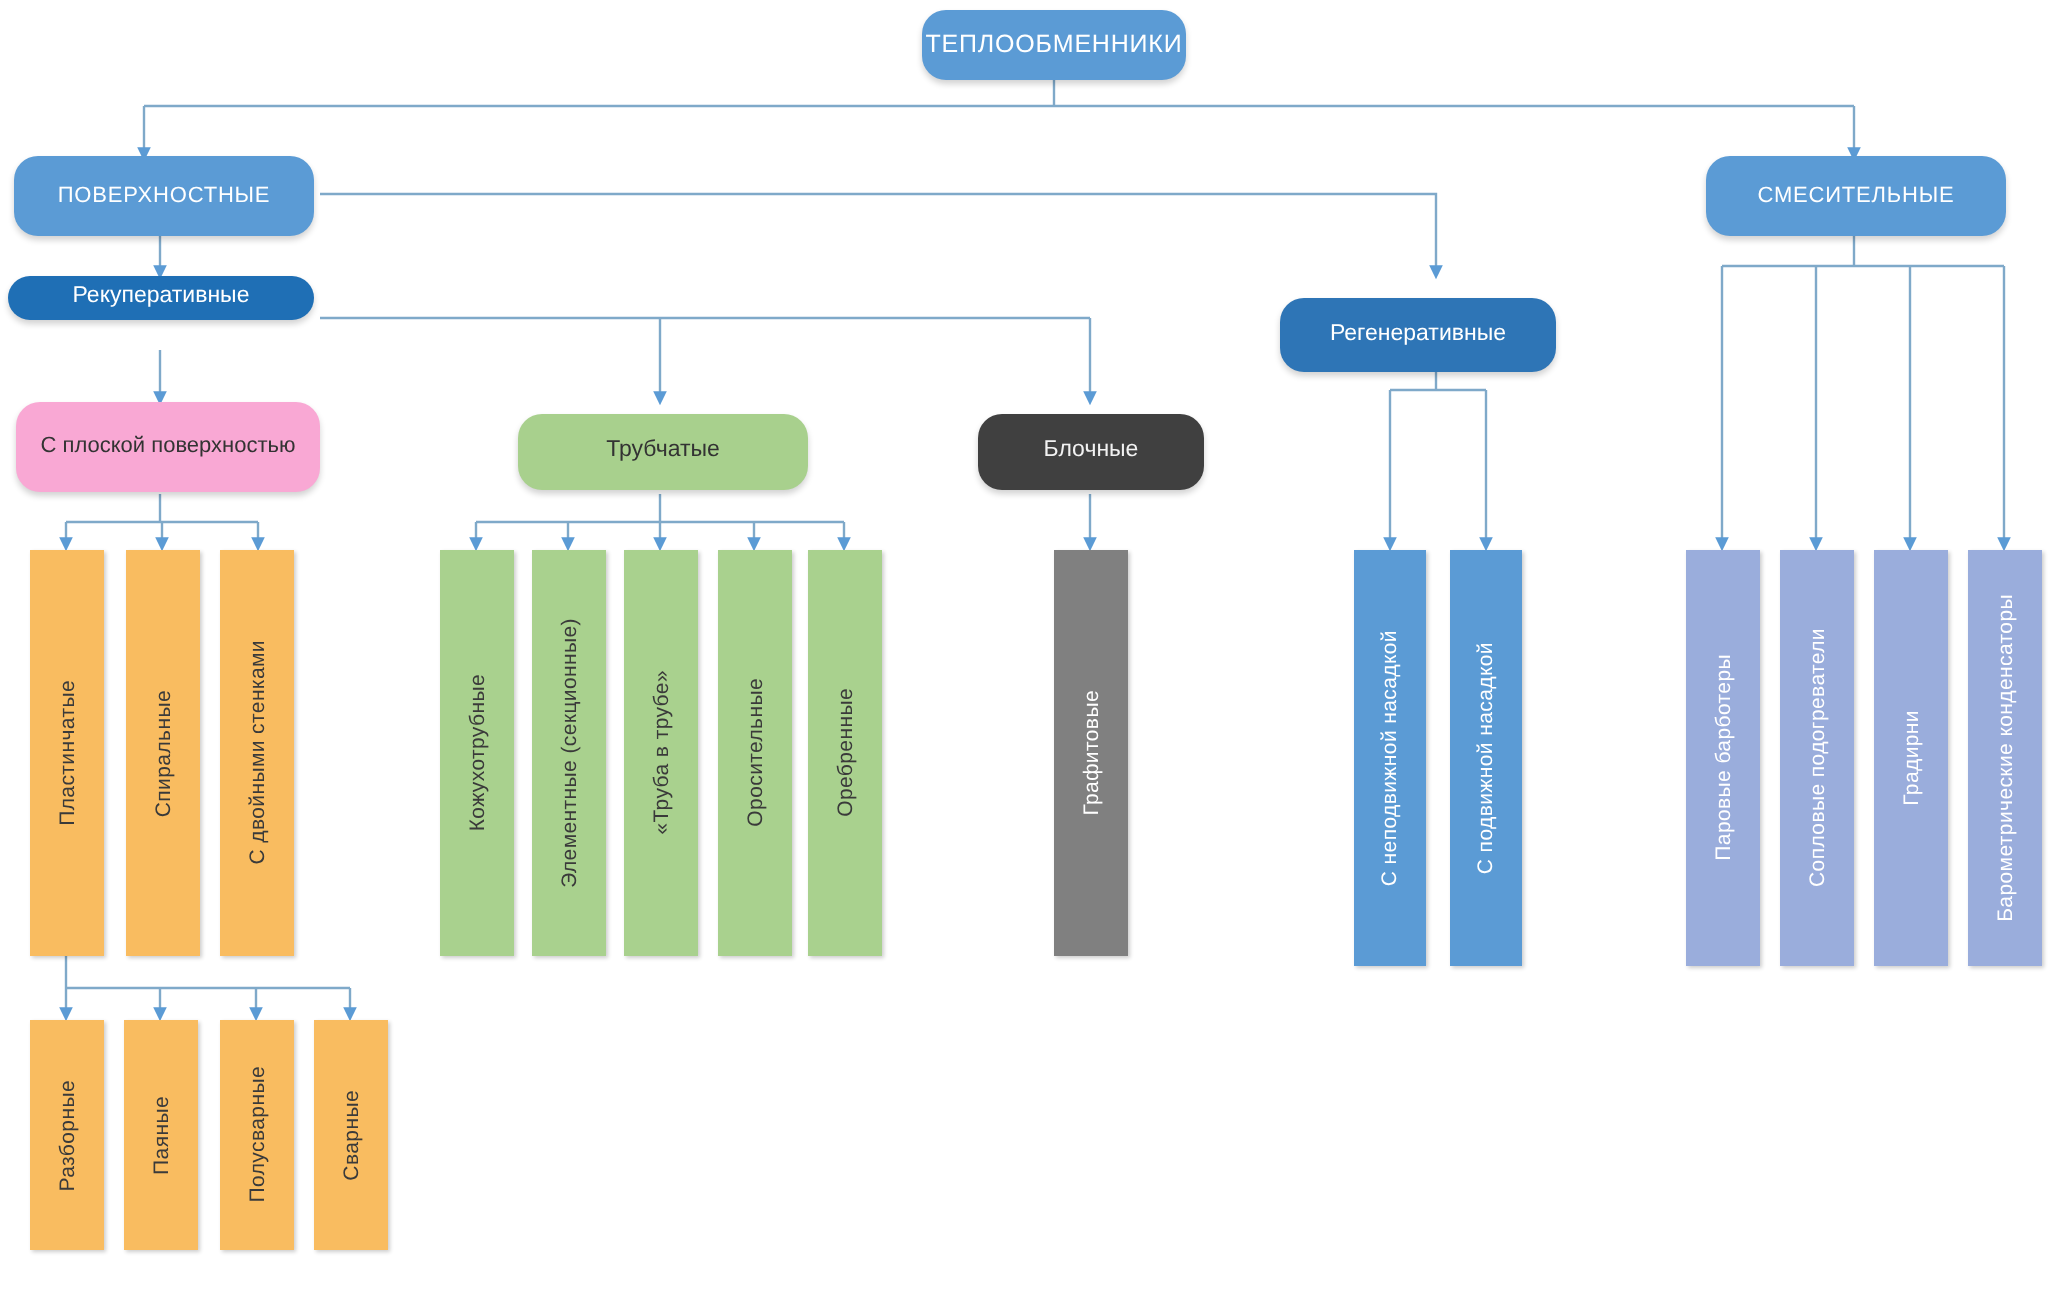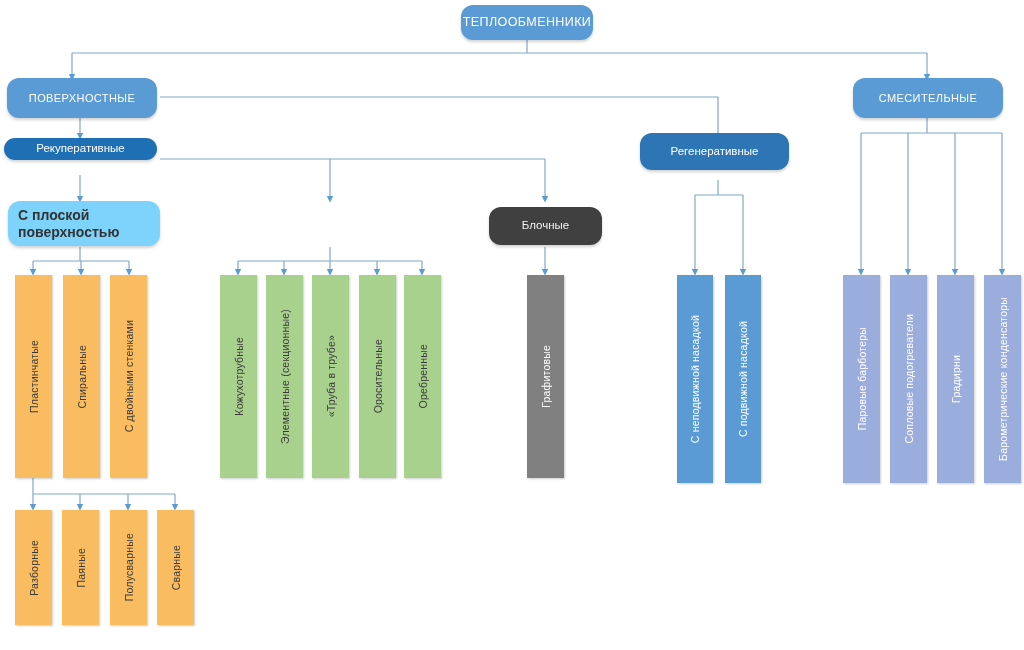--- a/index.html
+++ b/index.html
@@ -1,28 +1,28 @@
 <!DOCTYPE html>
 <html><head>
 <meta charset="utf-8">
 <style>
   html,body{margin:0;padding:0;background:#ffffff;}
   body{font-family:"Liberation Sans","DejaVu Sans",sans-serif;}
   #stage{position:relative;width:1024px;height:650px;overflow:hidden;background:#fff;}
   #wires{position:absolute;left:0;top:0;width:1024px;height:650px;pointer-events:none;}
 
   .node{position:absolute;box-sizing:border-box;display:flex;align-items:center;
-        justify-content:center;text-align:left;color:#ffffff;line-height:1.15;}
+        justify-content:center;text-align:center;color:#ffffff;line-height:1.15;}
   .rounded{border-radius:12px;box-shadow:0 2px 3px rgba(0,0,0,.18);}
 
   .n-root{background:#5b9bd5;font-size:12.5px;letter-spacing:.4px;}
   .n-lvl2{background:#5b9bd5;font-size:11px;letter-spacing:.4px;}
   .n-recup{background:#1f6fb5;font-size:11.5px;}
   .n-regen{background:#2e75b6;font-size:11.5px;}
-  .n-orange{background:#7dd3fc;color:#333333;font-size:14px;font-weight:bold;}
+  .n-orange{background:#f9a8d4;color:#333333;font-size:11px;}
   .n-green{background:#a8d08d;color:#333333;font-size:11.5px;}
   .n-gray{background:#404040;color:#f2f2f2;font-size:11.5px;}
 
   .bar{position:absolute;box-sizing:border-box;display:flex;align-items:center;
        justify-content:center;box-shadow:1px 1px 2px rgba(0,0,0,.20);}
   .bar span{writing-mode:vertical-rl;transform:rotate(180deg);white-space:nowrap;
             font-size:10.5px;letter-spacing:.2px;}
   .b-orange{background:#f9bc60;}
   .b-orange span{color:#3a3a3a;}
   .b-green{background:#a9d18e;}
@@ -105,26 +105,29 @@
   <div class="node rounded n-lvl2" style="left:853px;top:78px;width:150px;height:40px;">
     <span>СМЕСИТЕЛЬНЫЕ</span>
   </div>
   <div class="node rounded n-lvl2" style="left:7px;top:78px;width:150px;height:40px;">
     <span>ПОВЕРХНОСТНЫЕ</span>
   </div>
 
   <div class="node rounded n-recup" style="left:4px;top:138px;width:153px;height:22px;">
     <span>Рекуперативные</span>
   </div>
-  <div class="node rounded n-regen" style="left:640px;top:133px;width:149px;height:37px;">
+  <div class="node rounded n-regen" style="left:640px;top:149px;width:138px;height:37px;">
     <span>Регенеративные</span>
   </div>
 
   <div class="node rounded n-orange" style="left:8px;top:201px;width:152px;height:45px;padding:0 10px;">
     <span>С плоской поверхностью</span>
+  </div>
+  <div class="node rounded n-green" style="left:259px;top:207px;width:145px;height:38px;">
+    <span>Трубчатые</span>
   </div>
   <div class="node rounded n-gray" style="left:489px;top:207px;width:113px;height:38px;">
     <span>Блочные</span>
   </div>
 
   <div class="bar b-orange" style="left:15px;top:275px;width:37px;height:203px;">
     <span>Пластинчатые</span>
   </div>
   <div class="bar b-orange" style="left:63px;top:275px;width:37px;height:203px;">
     <span>Спиральные</span>

